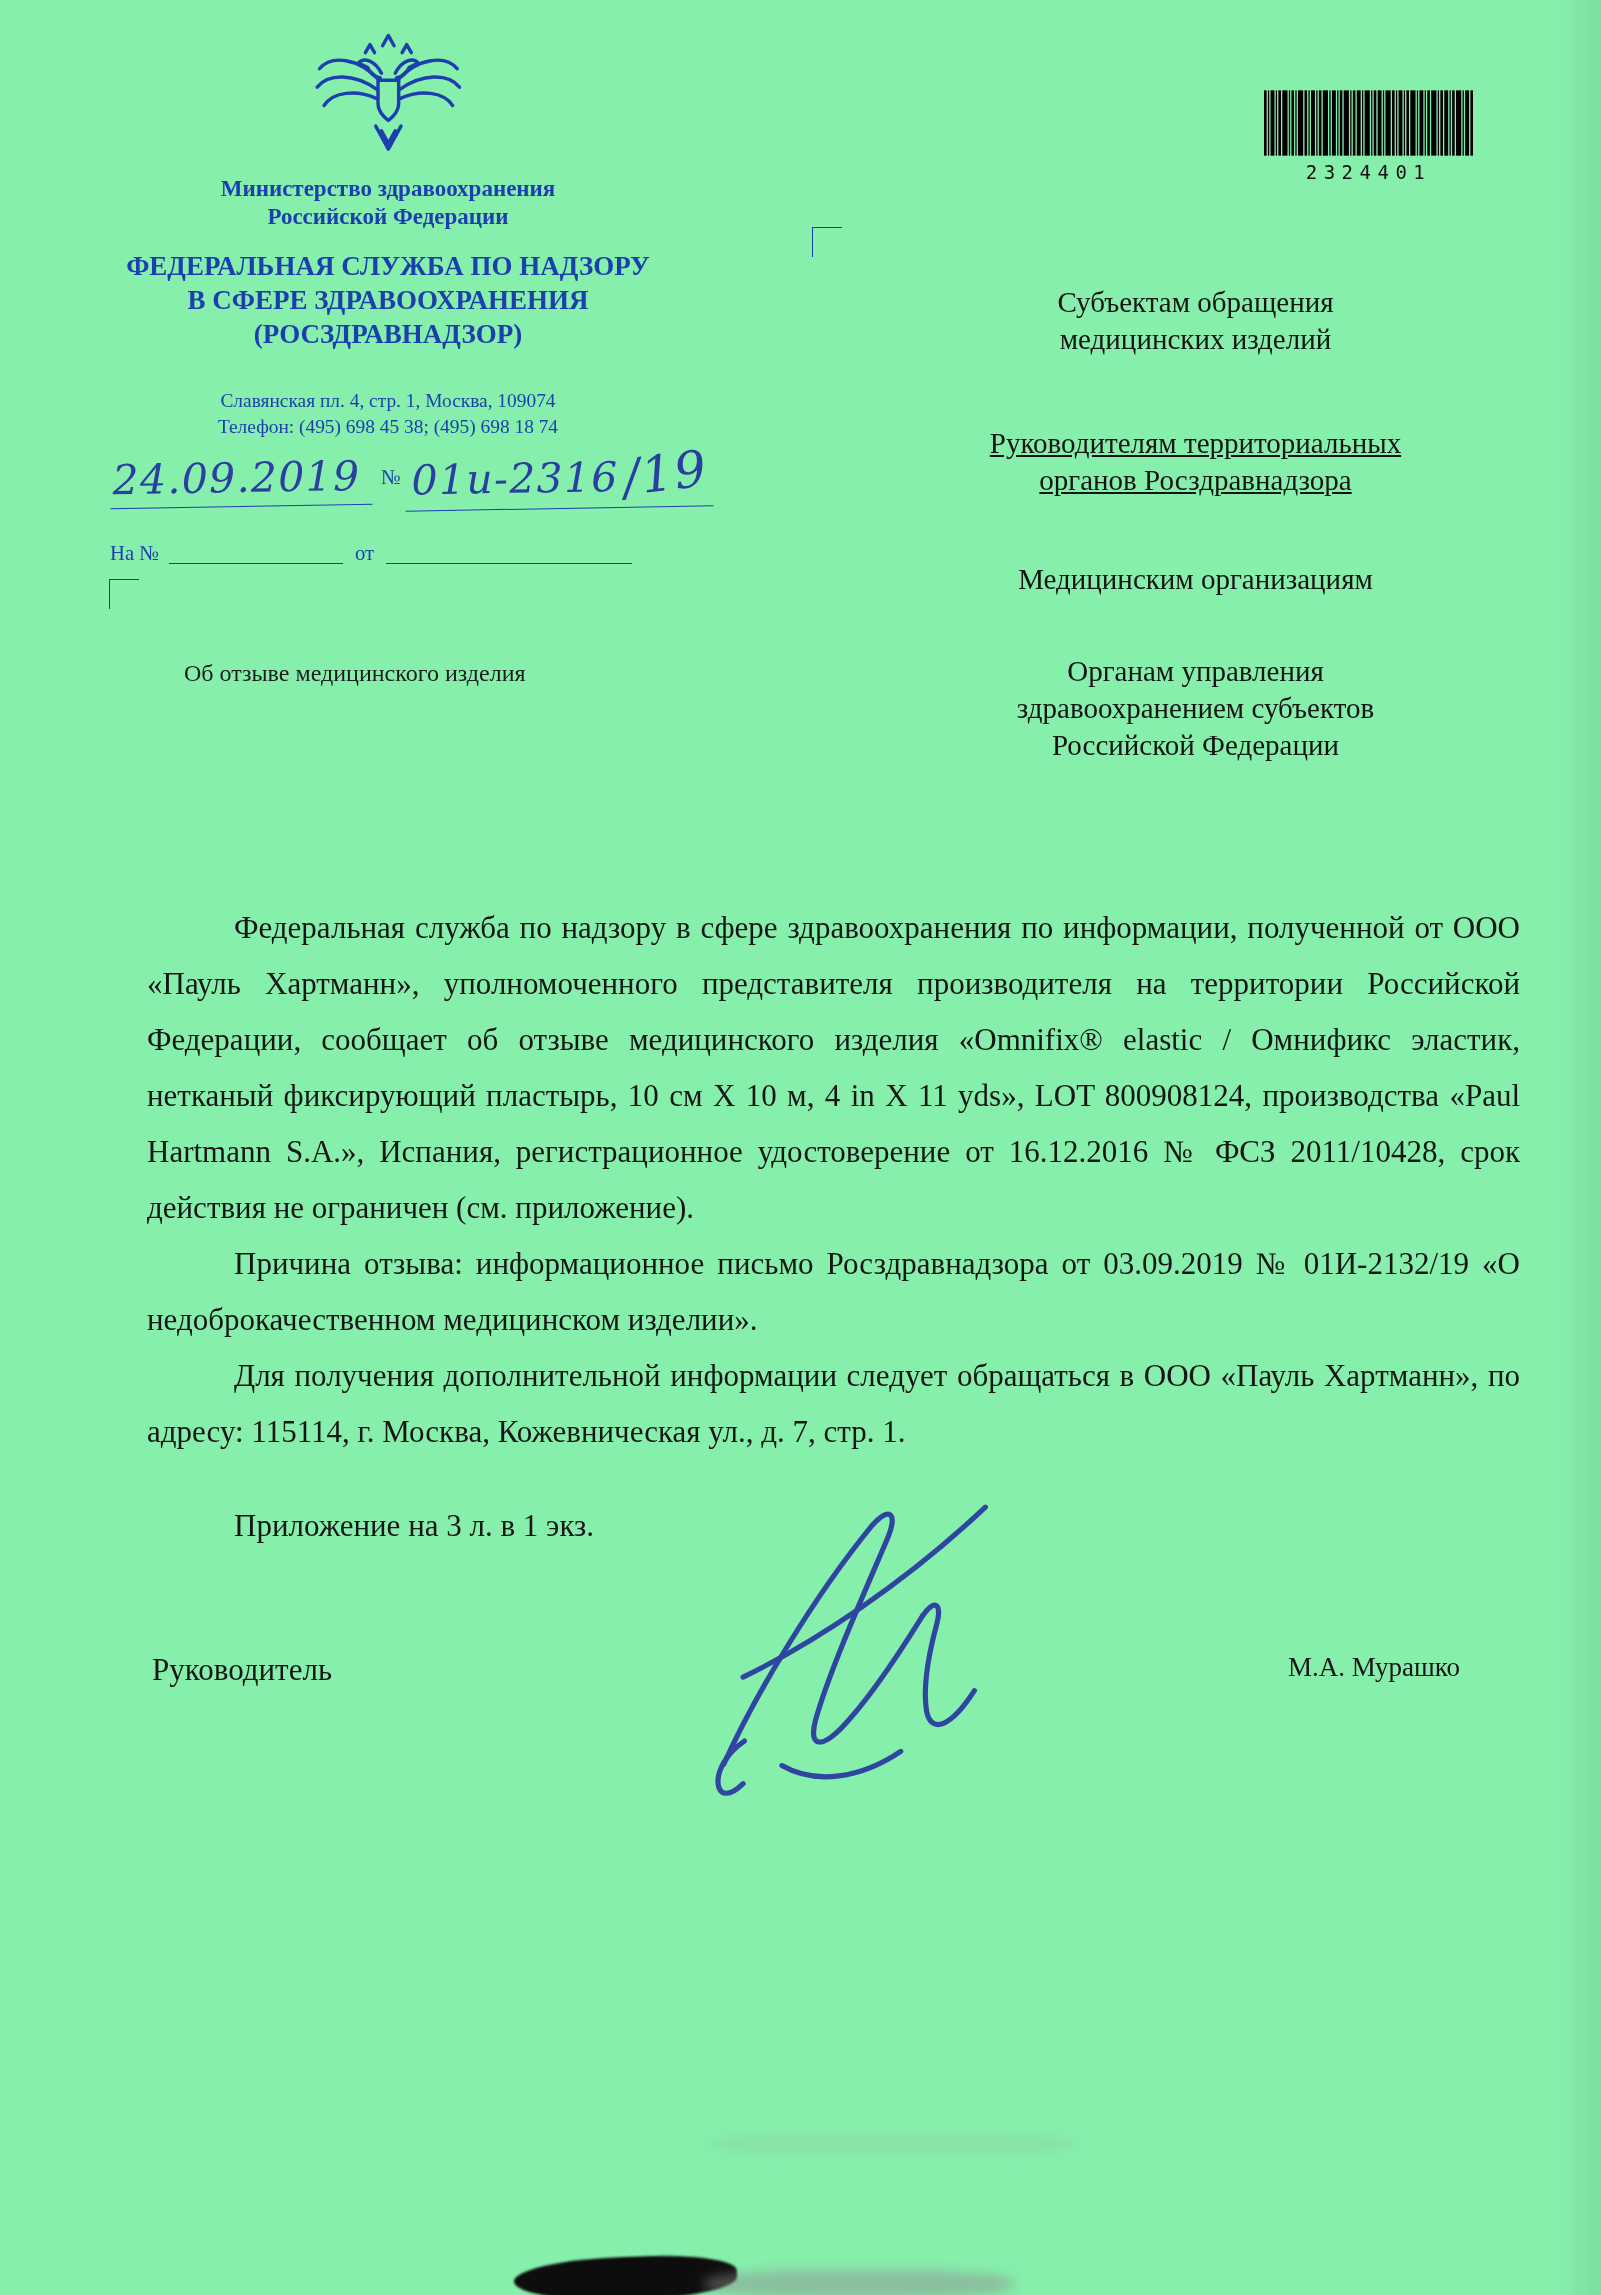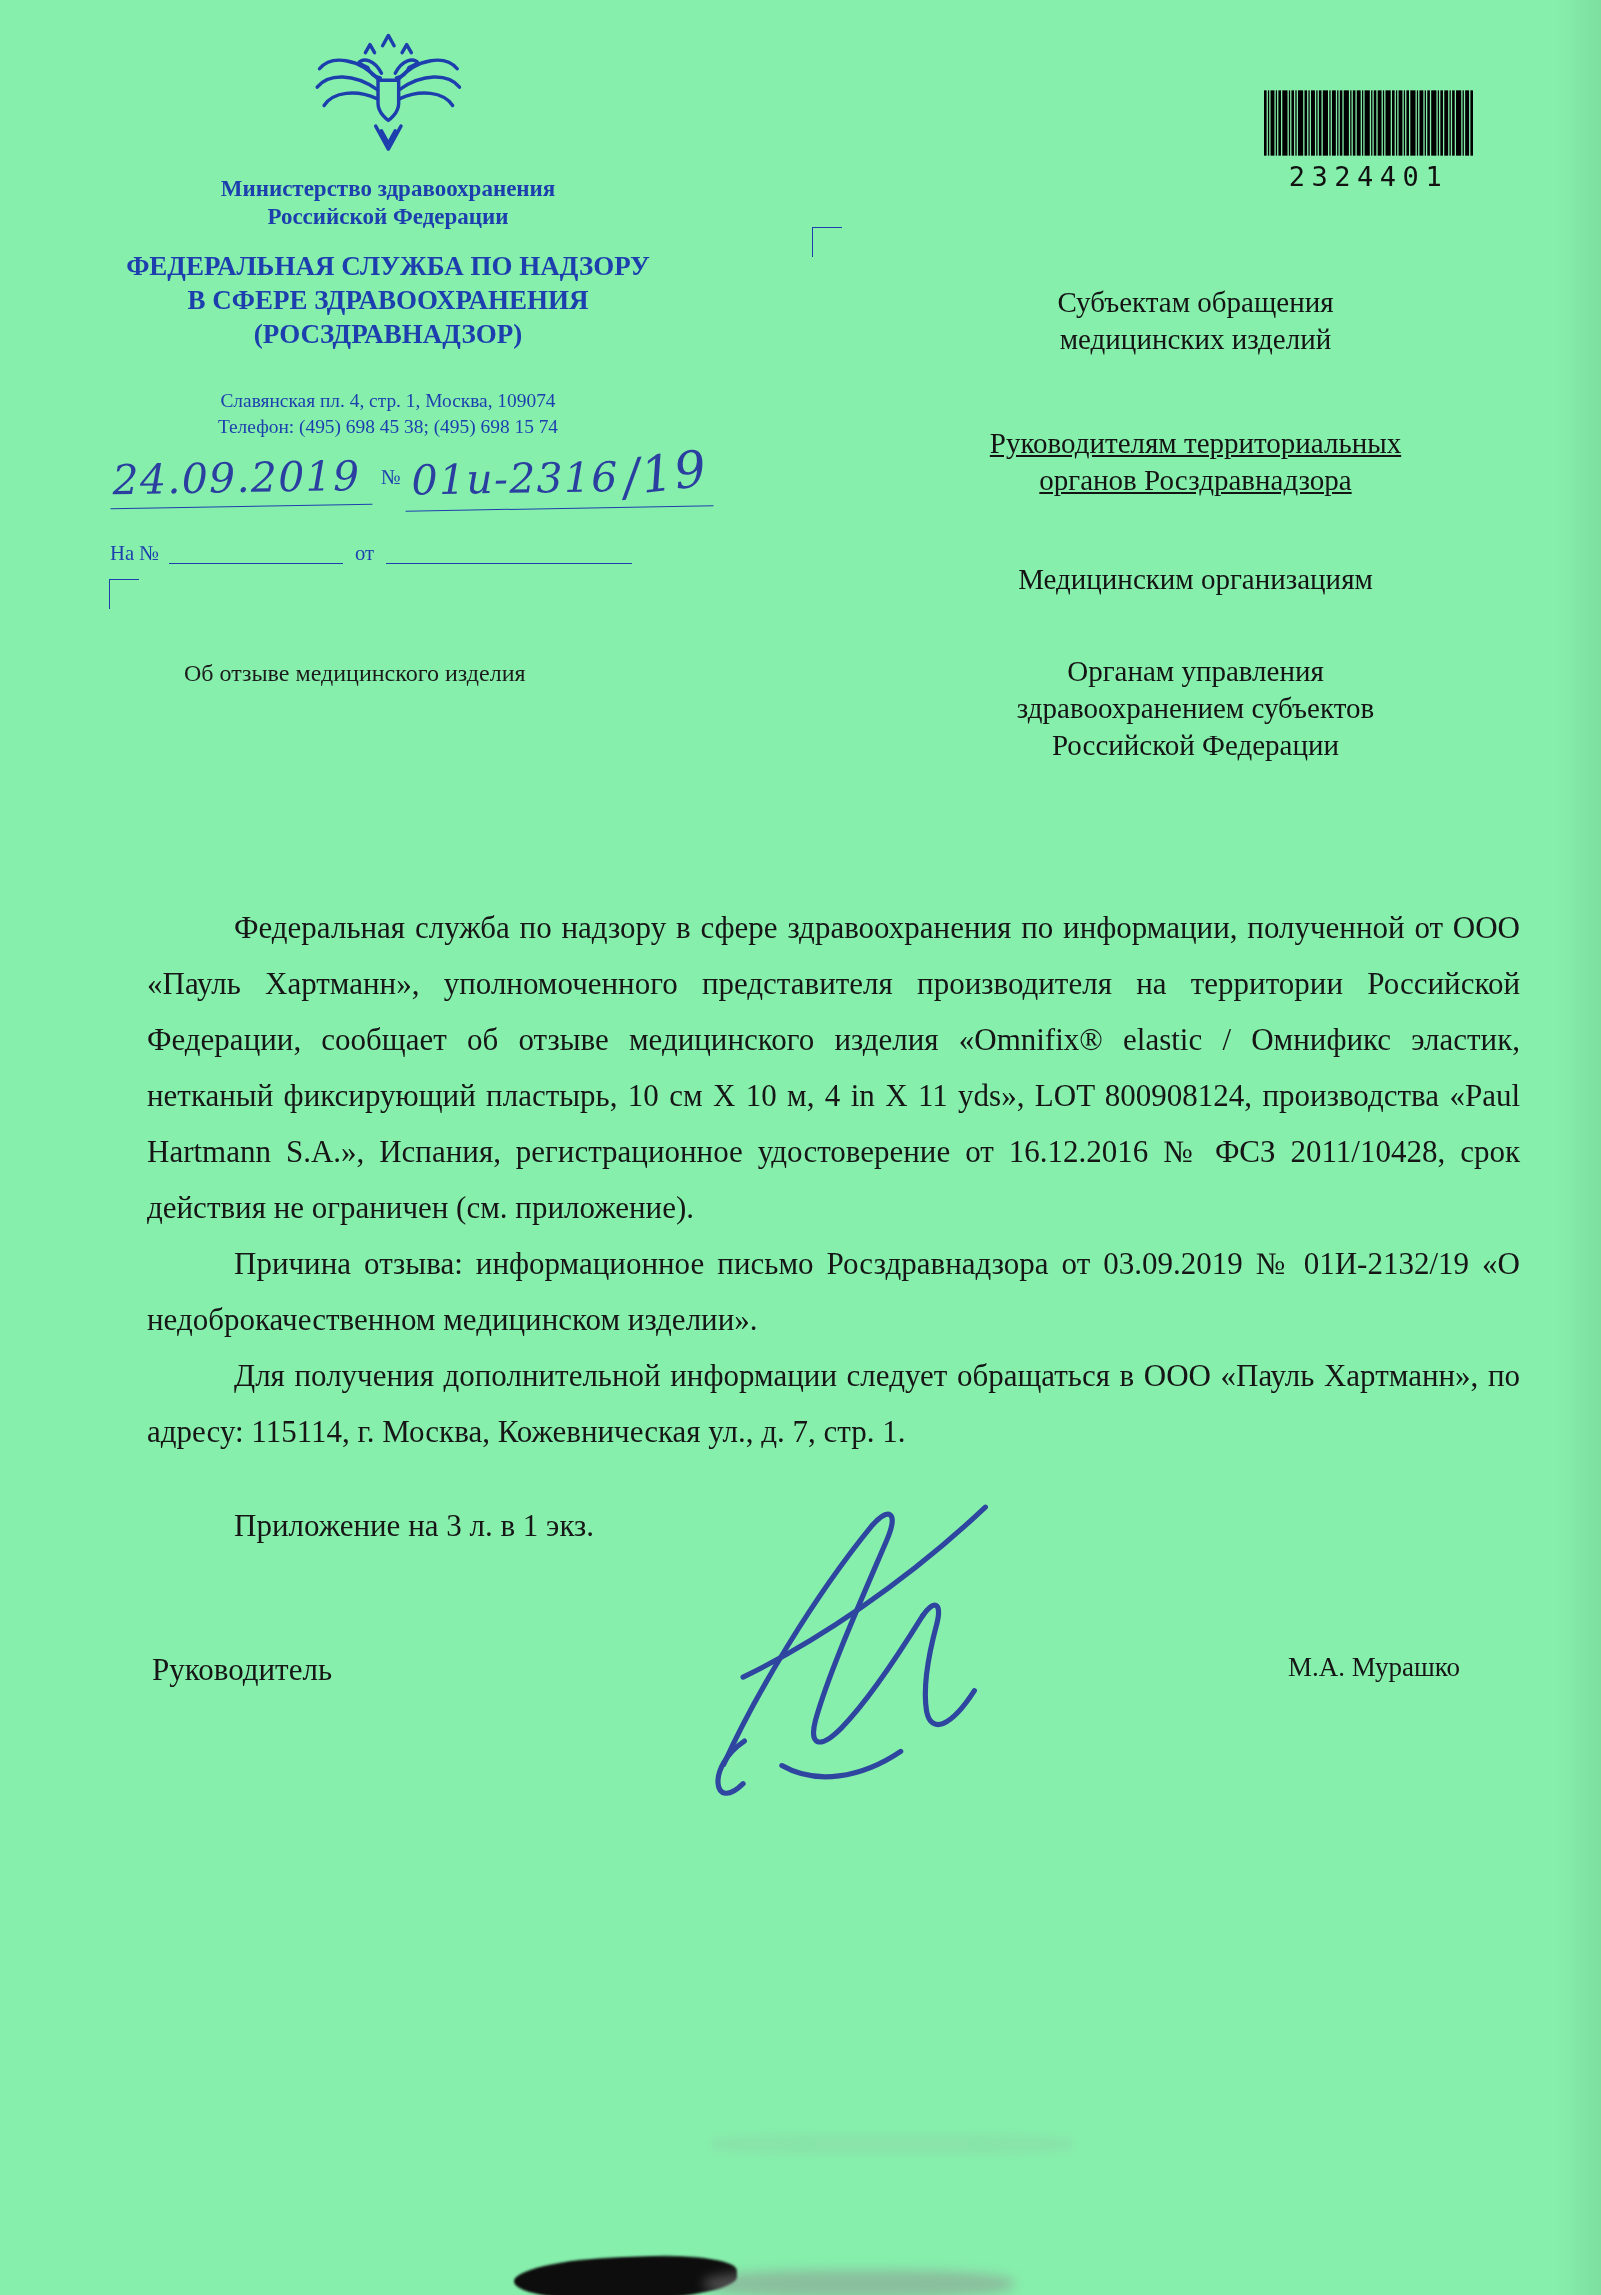--- a/index.html
+++ b/index.html
@@ -98,21 +98,21 @@
     font-size: 24px; color: #1b1b1b;
   }
 
   
   .barcode-box {
     position: absolute; left: 1264px; top: 90px;
     width: 209px; text-align: center;
   }
   .barcode-number {
     font-family: "DejaVu Sans Mono", monospace;
-    font-size: 27px; letter-spacing: 6.5px;
+    font-size: 19px; letter-spacing: 6.5px;
     color: #111; margin-top: 2.6px;
   }
 
   
   .recipient-block {
     position: absolute; left: 866px;
     width: 659px;
     text-align: center;
     font-size: 29px; line-height: 37px;
     color: #141414;
@@ -198,21 +198,21 @@
       <div>Министерство здравоохранения</div>
       <div>Российской Федерации</div>
     </div>
     <div class="service">
       <div>ФЕДЕРАЛЬНАЯ СЛУЖБА ПО НАДЗОРУ</div>
       <div>В СФЕРЕ ЗДРАВООХРАНЕНИЯ</div>
       <div>(РОСЗДРАВНАДЗОР)</div>
     </div>
     <div class="contact">
       <div>Славянская пл. 4, стр. 1, Москва, 109074</div>
-      <div>Телефон: (495) 698 45 38; (495) 698 15 74</div>
+      <div>Телефон: (495) 698 45 38; (495) 698 18 74</div>
     </div>
   </div>
 
   <div class="ref-row1">
     <span class="hw hw-date">24.09.2019</span><span class="num-label">№</span><span class="hw hw-num"><span>01и-2316</span><span class="hw-suffix">/19</span></span>
   </div>
   <div class="ref-row2">
     <span>На №</span><span class="blank-line blank-1"></span><span>от</span><span class="blank-line blank-2"></span>
   </div>
 

